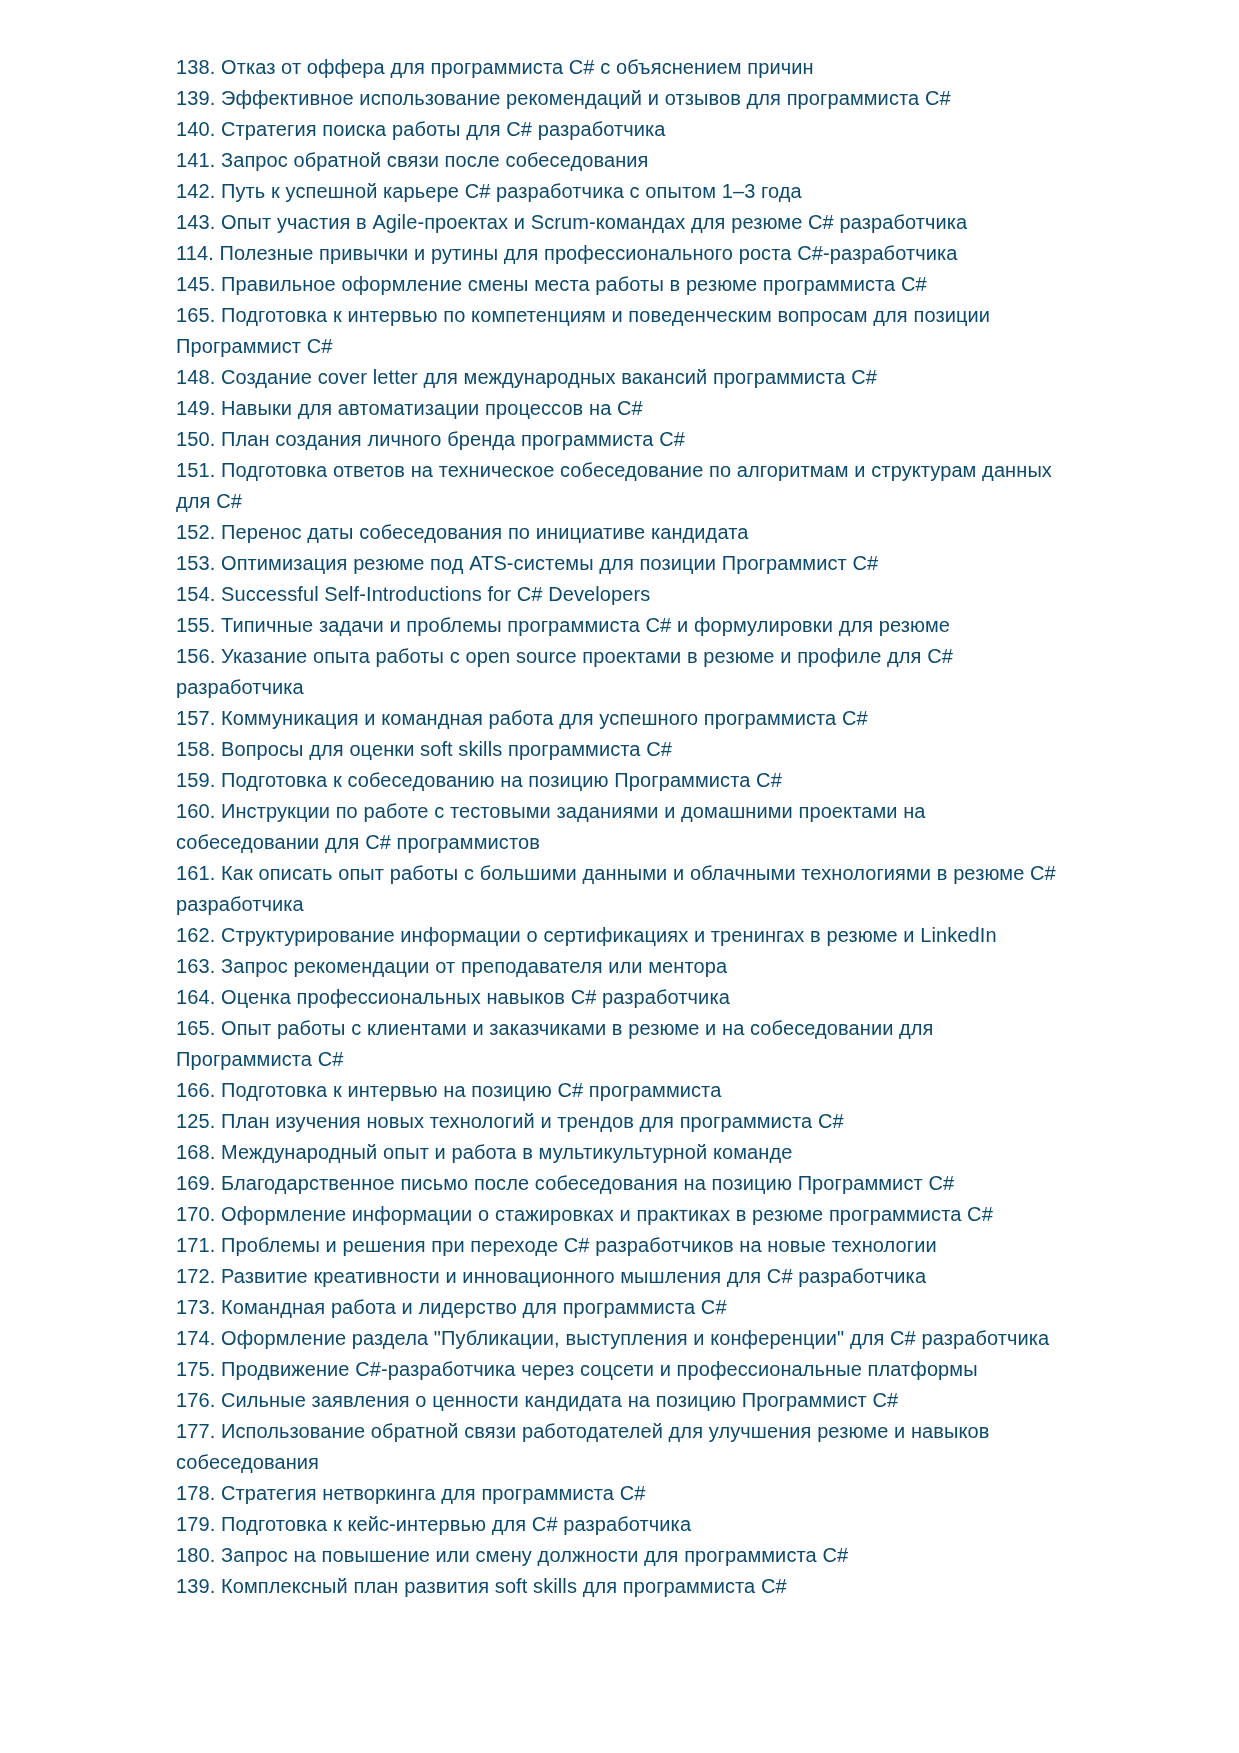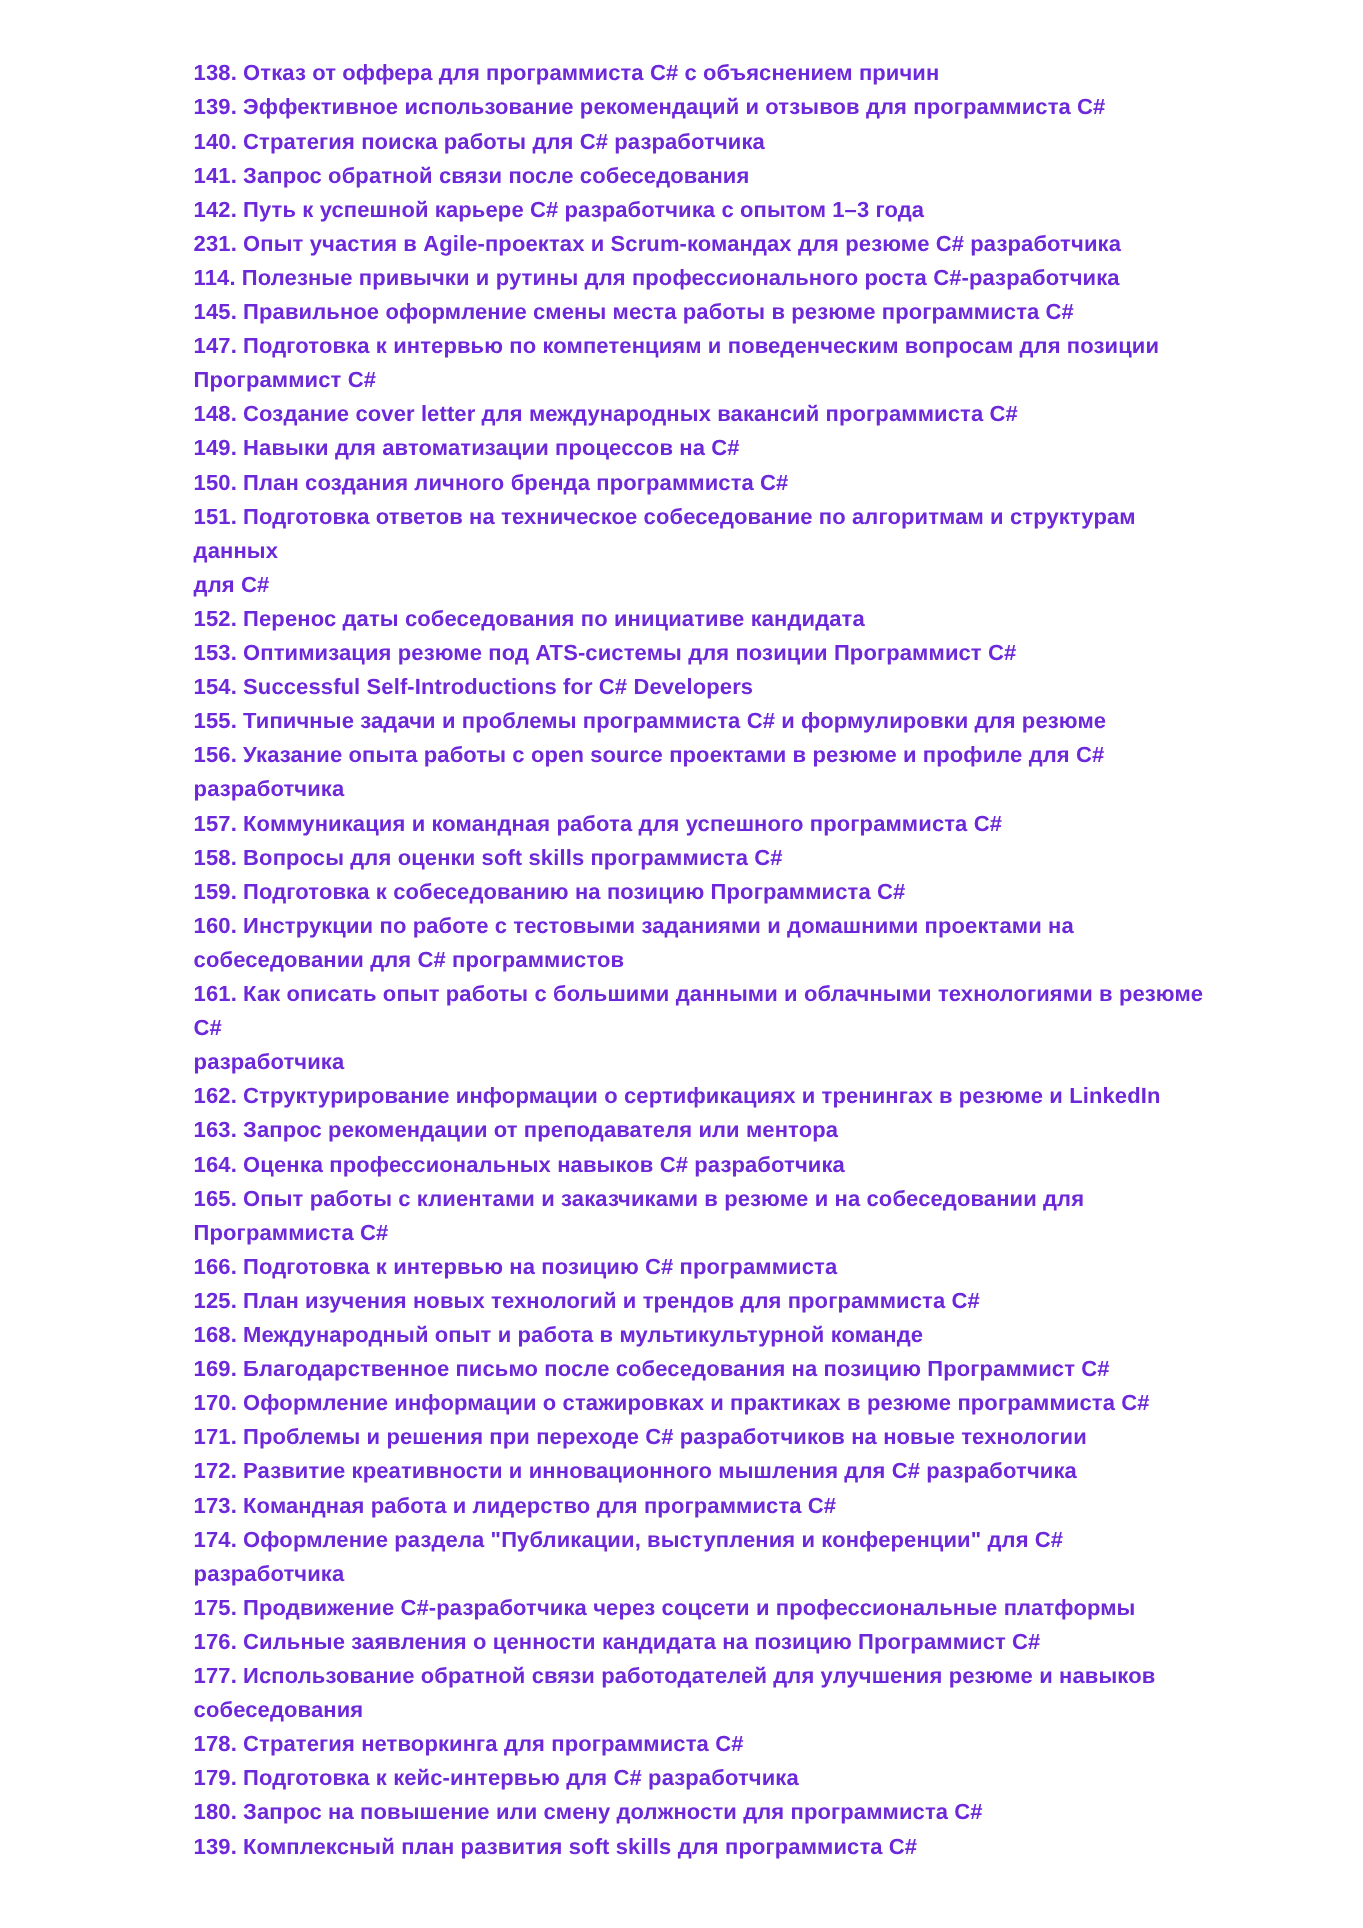--- a/index.html
+++ b/index.html
@@ -15,44 +15,44 @@
     overflow: hidden;
     font-family: "Liberation Sans", "DejaVu Sans", sans-serif;
   }
   .list {
     position: absolute;
     left: 176px;
     top: 52px;
     width: 920px;
     font-size: 20px;
     line-height: 31px;
-    color: #6d28d9;
-    font-weight: 700;
+    color: #0c4a6e;
+    font-weight: 400;
     letter-spacing: 0.1px;
   }
   .item {
     margin: 0;
     padding: 0;
     white-space: pre-line;
   }
 </style>
 </head>
 <body>
 
 <main class="page">
   <section class="list" id="numbered-list">
       <p class="item">138. Отказ от оффера для программиста C# с объяснением причин</p>
       <p class="item">139. Эффективное использование рекомендаций и отзывов для программиста C#</p>
       <p class="item">140. Стратегия поиска работы для C# разработчика</p>
       <p class="item">141. Запрос обратной связи после собеседования</p>
       <p class="item">142. Путь к успешной карьере C# разработчика с опытом 1–3 года</p>
-      <p class="item">231. Опыт участия в Agile-проектах и Scrum-командах для резюме C# разработчика</p>
+      <p class="item">143. Опыт участия в Agile-проектах и Scrum-командах для резюме C# разработчика</p>
       <p class="item">114. Полезные привычки и рутины для профессионального роста C#-разработчика</p>
       <p class="item">145. Правильное оформление смены места работы в резюме программиста C#</p>
-      <p class="item">147. Подготовка к интервью по компетенциям и поведенческим вопросам для позиции
+      <p class="item">165. Подготовка к интервью по компетенциям и поведенческим вопросам для позиции
 Программист C#</p>
       <p class="item">148. Создание cover letter для международных вакансий программиста C#</p>
       <p class="item">149. Навыки для автоматизации процессов на C#</p>
       <p class="item">150. План создания личного бренда программиста C#</p>
       <p class="item">151. Подготовка ответов на техническое собеседование по алгоритмам и структурам данных
 для C#</p>
       <p class="item">152. Перенос даты собеседования по инициативе кандидата</p>
       <p class="item">153. Оптимизация резюме под ATS-системы для позиции Программист C#</p>
       <p class="item">154. Successful Self-Introductions for C# Developers</p>
       <p class="item">155. Типичные задачи и проблемы программиста C# и формулировки для резюме</p>

